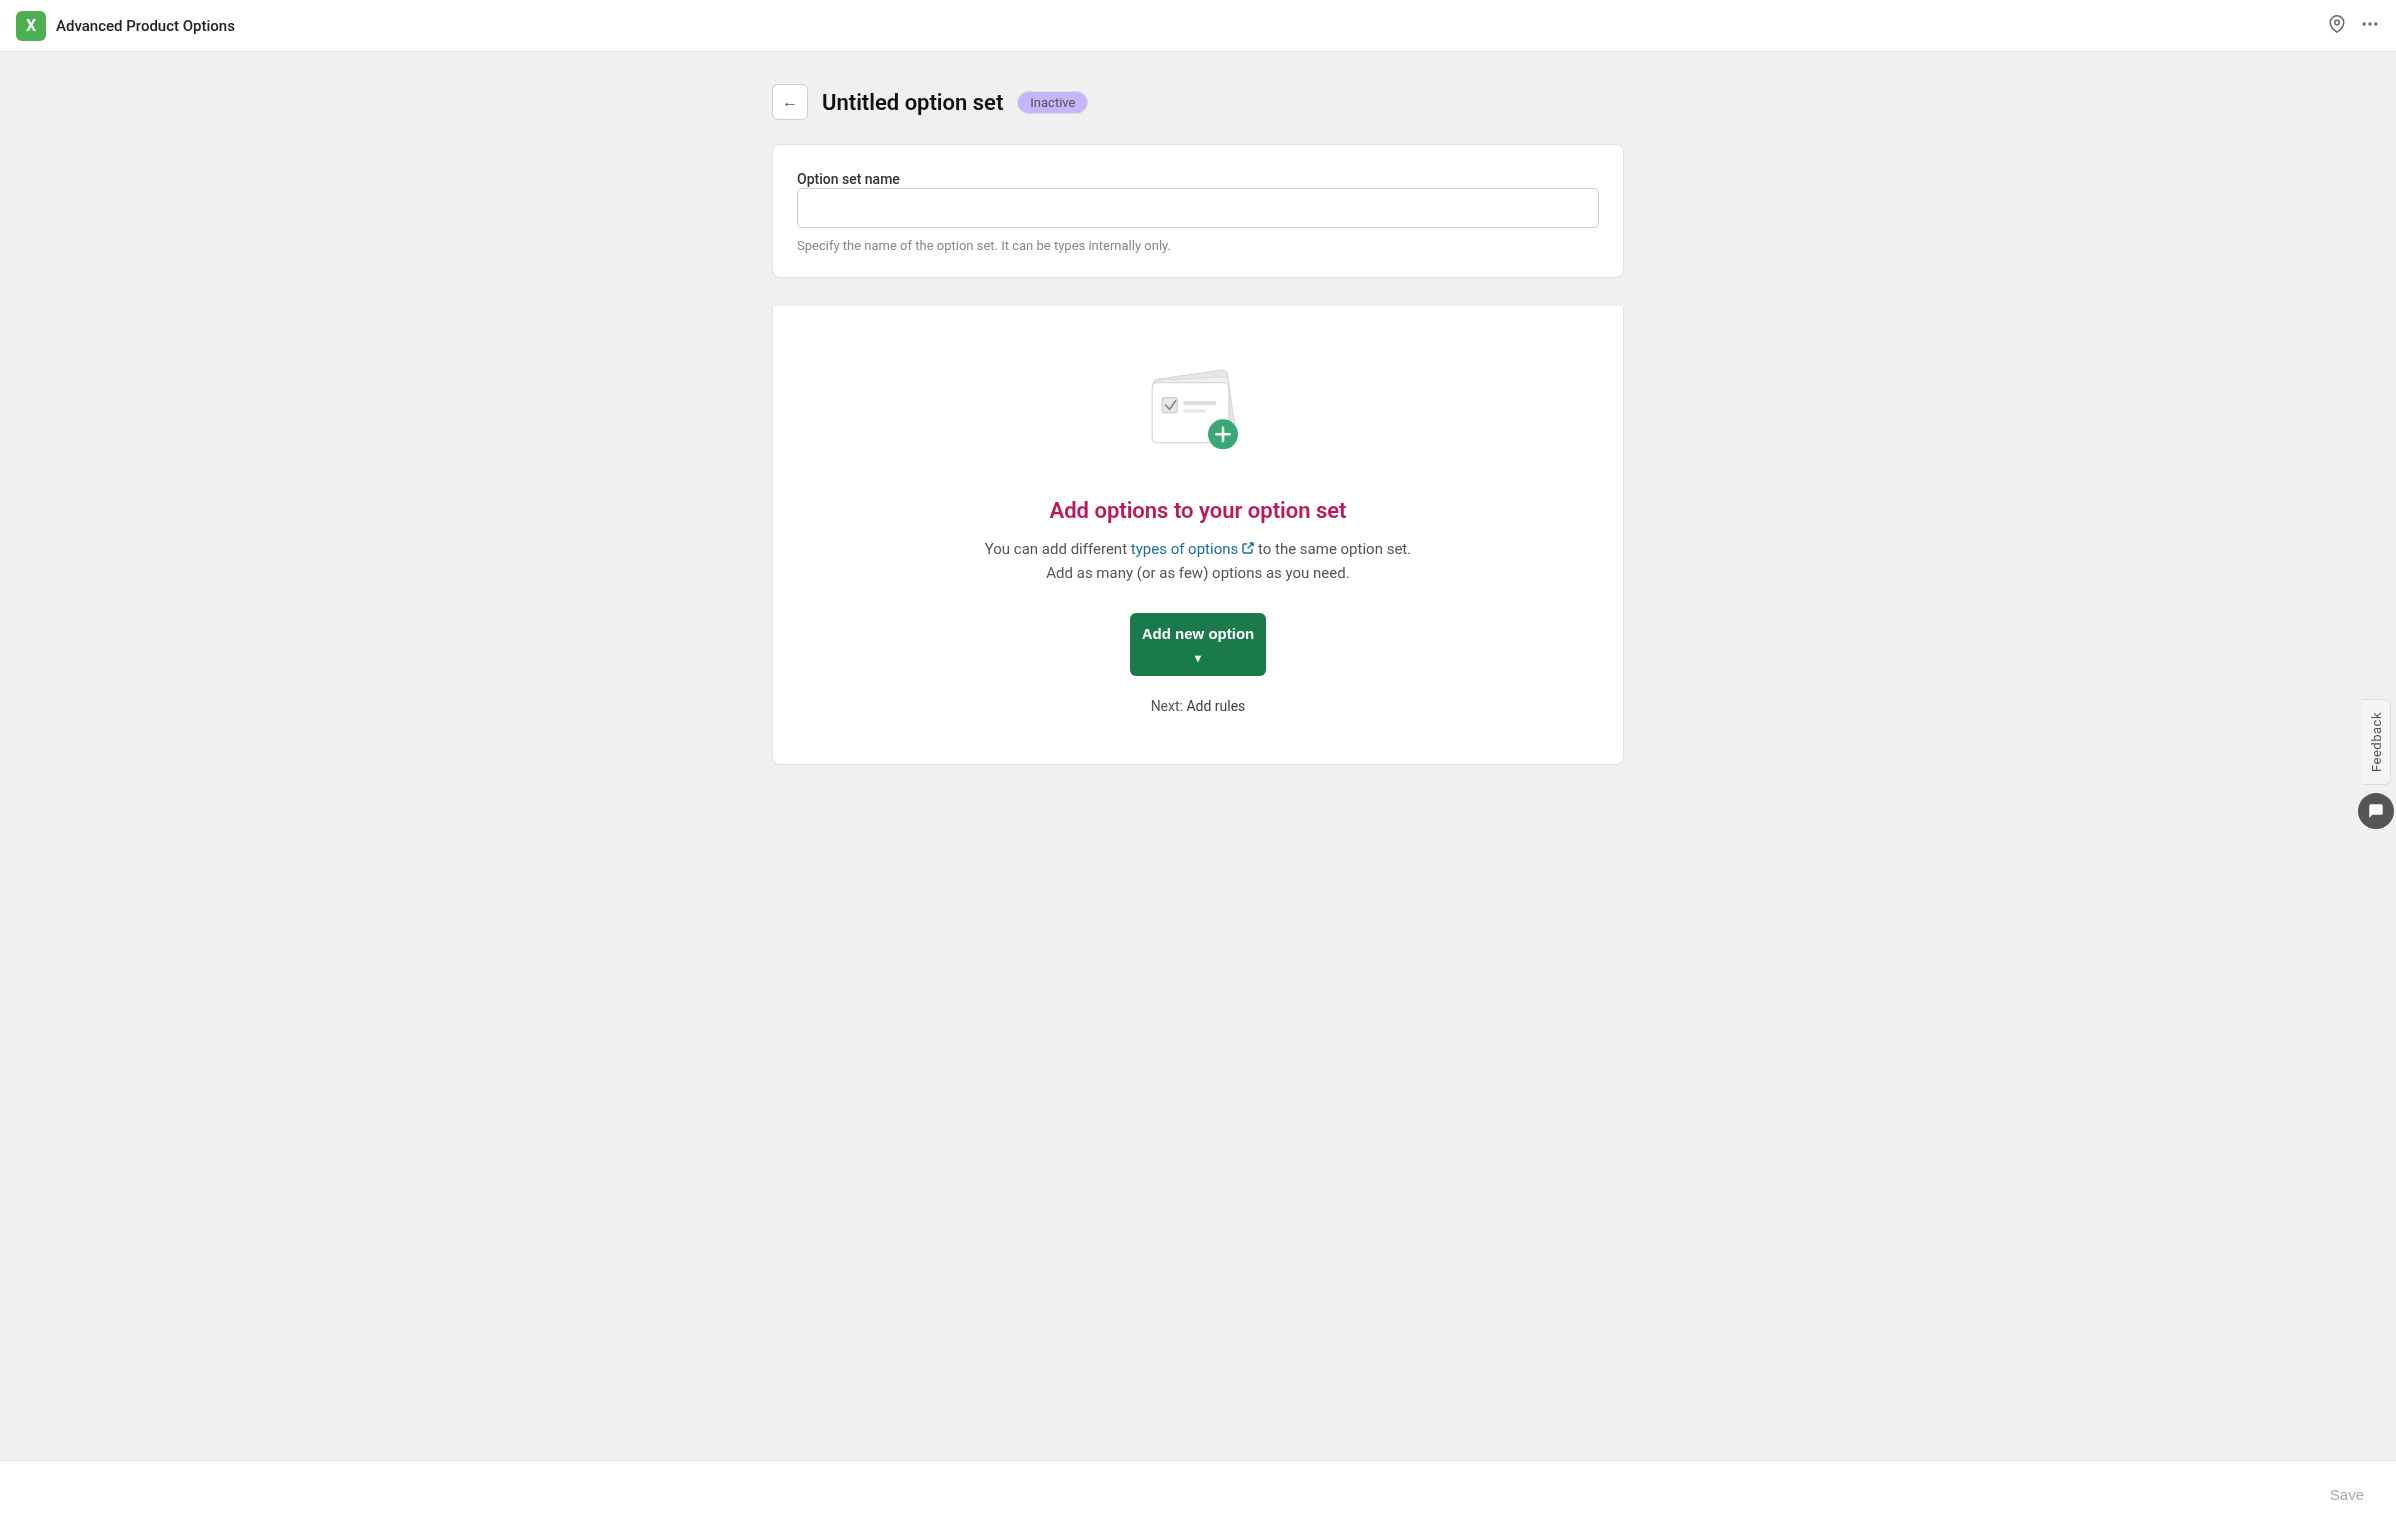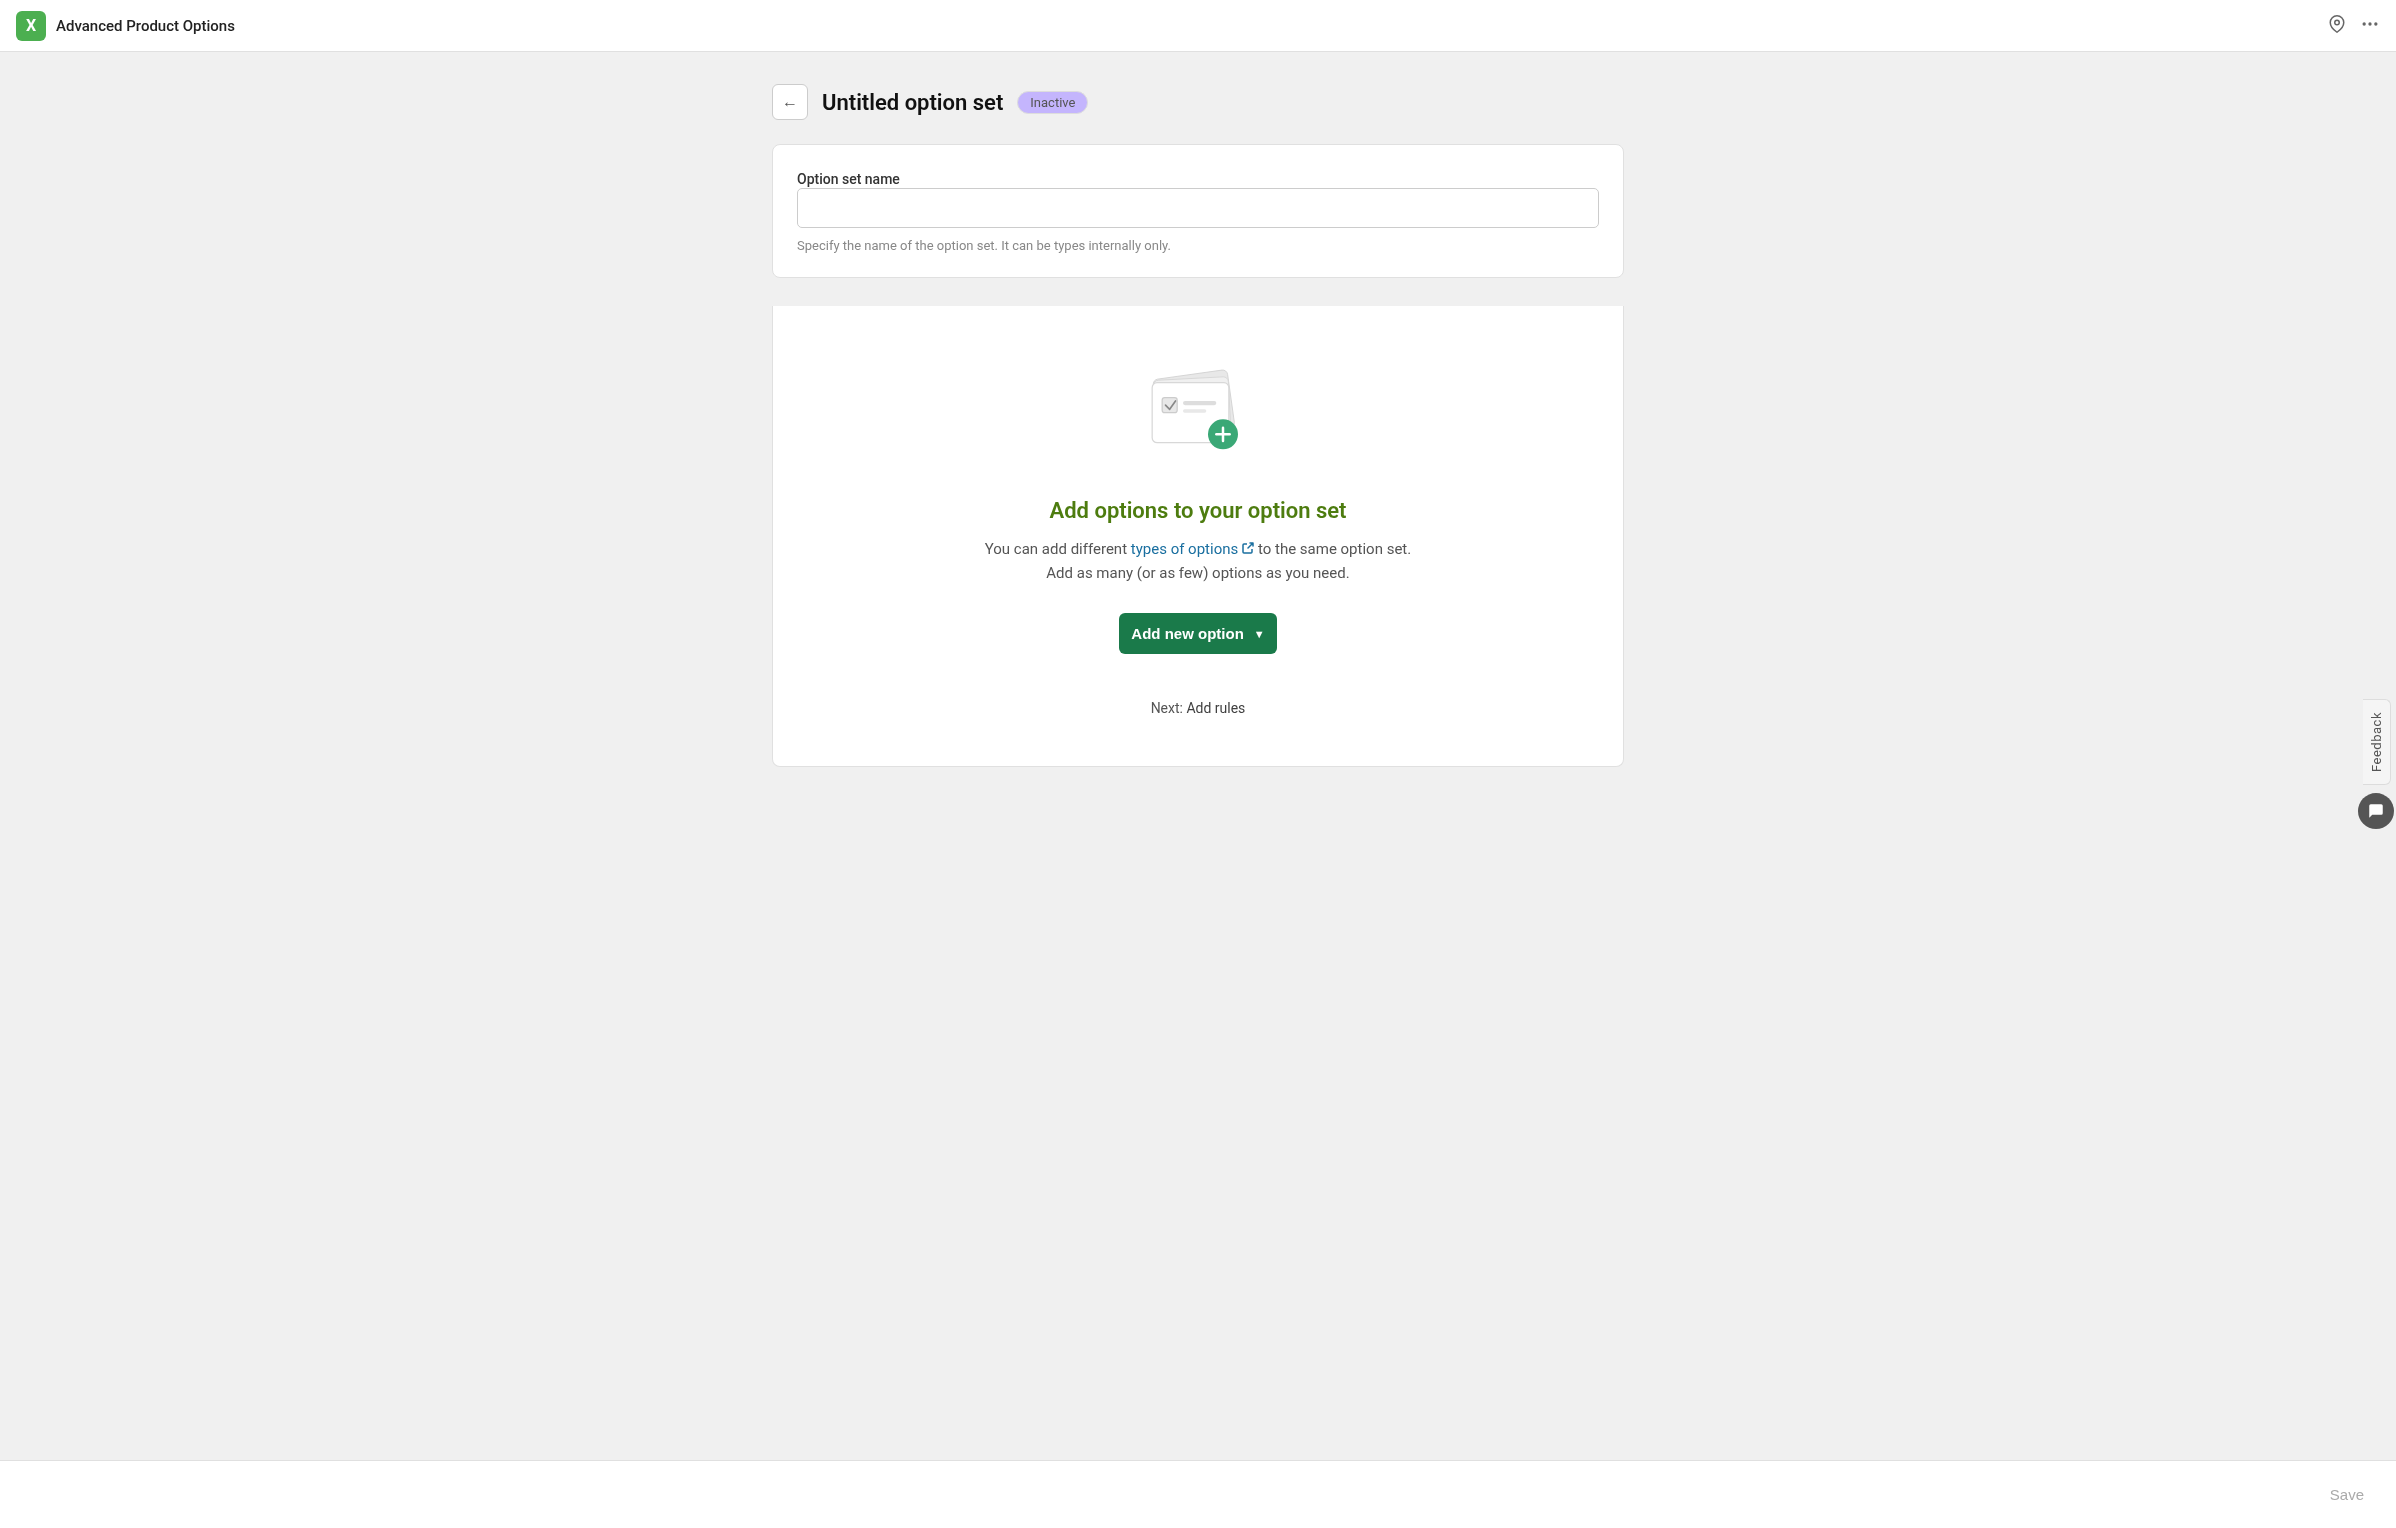--- a/index.html
+++ b/index.html
@@ -178,21 +178,21 @@
     }
 
     .illustration svg {
       width: 100%;
       height: 100%;
     }
 
     .empty-title {
       font-size: 22px;
       font-weight: 600;
-      color: #4d7c0f;
+      color: #be185d;
       margin-bottom: 14px;
     }
 
     .empty-desc {
       font-size: 15px;
       color: #555;
       line-height: 1.6;
       margin-bottom: 28px;
     }
 
@@ -208,21 +208,22 @@
       color: #fff;
       border: none;
       border-radius: 6px;
       padding: 12px 12px;
       font-size: 15px;
       font-weight: 600;
       cursor: pointer;
       display: inline-flex;
       align-items: center;
       gap: 10px;
-      margin-bottom: 28px;
+      margin-bottom: 4px;
+      flex-direction: column;
     }
 
     .dropdown-arrow {
       font-size: 11px;
     }
 
     .next-step {
       font-size: 14px;
       color: #555;
     }

